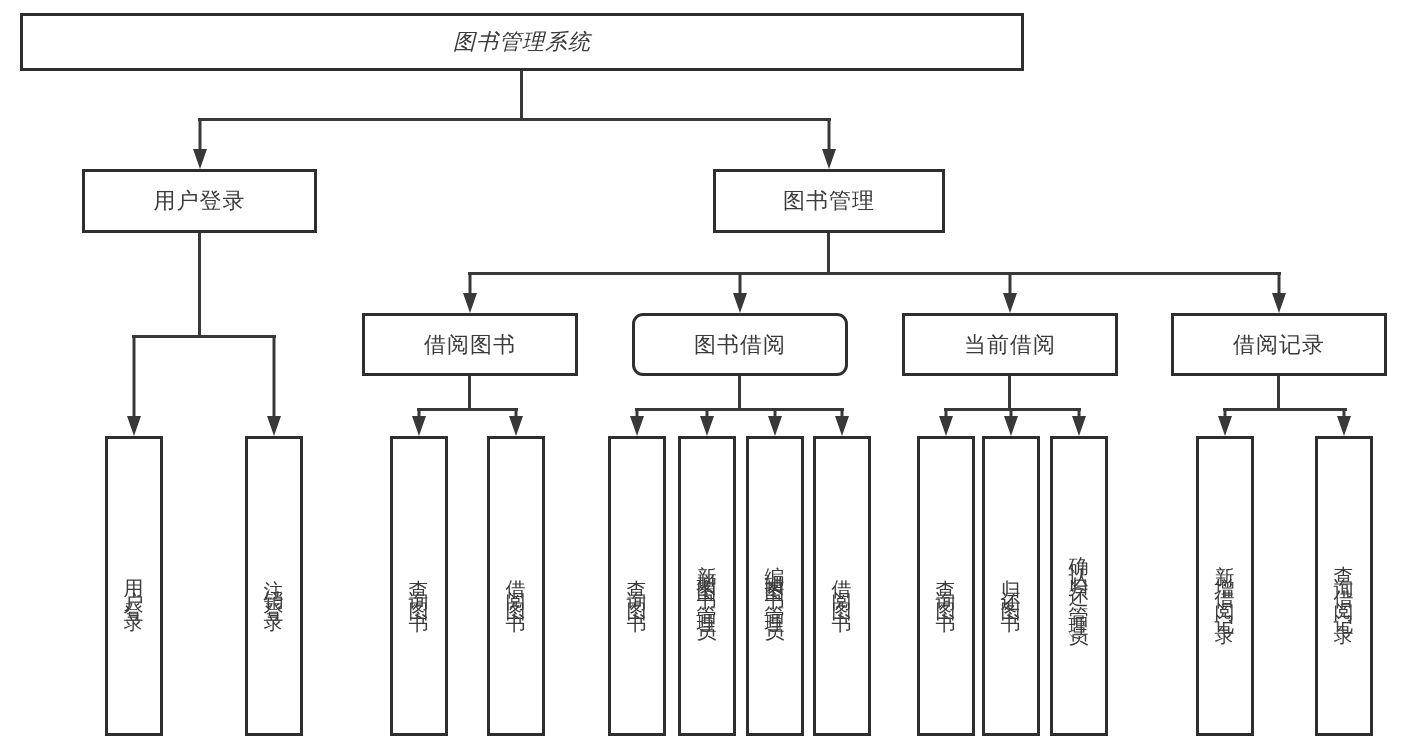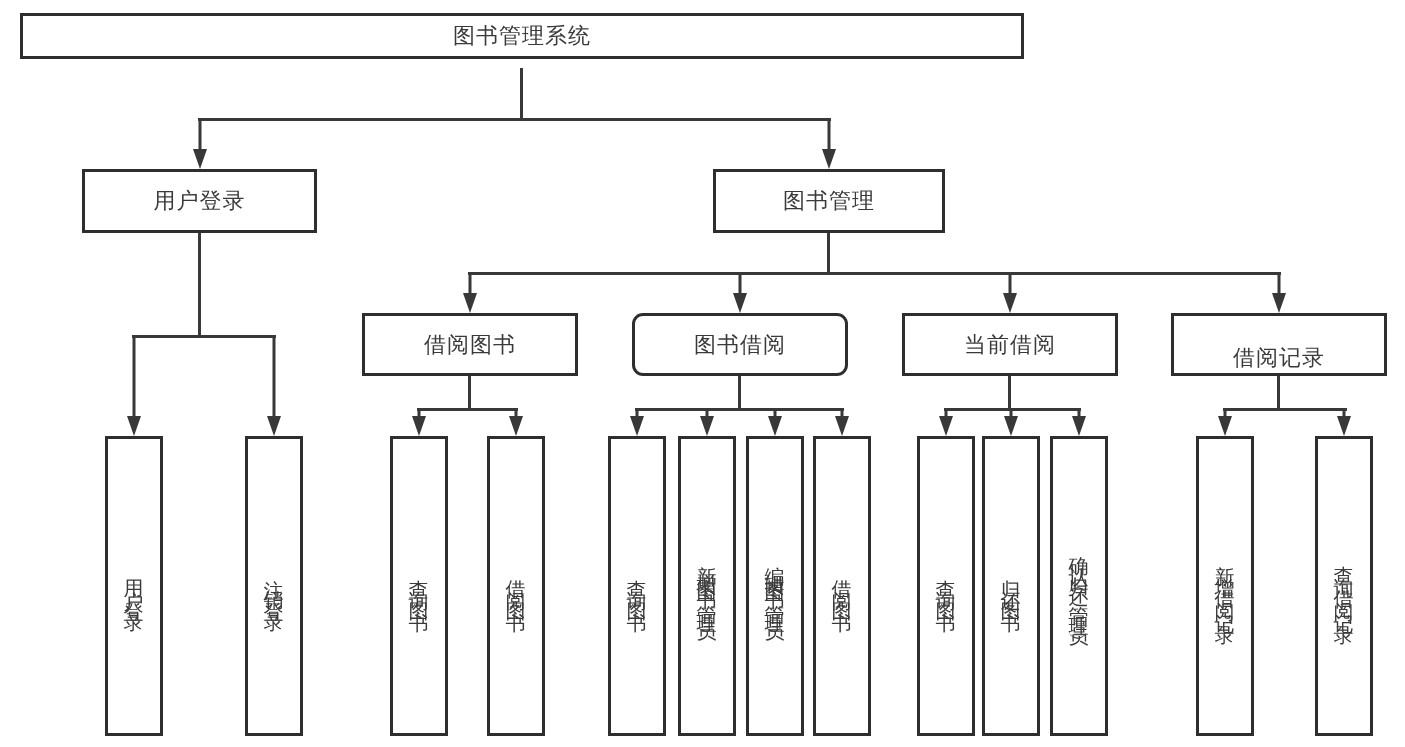--- a/index.html
+++ b/index.html
@@ -112,41 +112,41 @@
   <div class="hline" style="left:944px;top:408px;width:137px;"></div>
   <div class="arrow" style="left:938.5px;top:408px;height:28px;"></div>
   <div class="arrow" style="left:1003.5px;top:408px;height:28px;"></div>
   <div class="arrow" style="left:1071.5px;top:408px;height:28px;"></div>
 
   <div class="vline" style="left:1277px;top:376px;height:35px;"></div>
   <div class="hline" style="left:1223px;top:408px;width:124px;"></div>
   <div class="arrow" style="left:1217.5px;top:408px;height:28px;"></div>
   <div class="arrow" style="left:1336.5px;top:408px;height:28px;"></div>
 
-  <div class="hbox" style="left:20px;top:13px;width:1004px;height:46px;">
+  <div class="hbox" style="left:20px;top:13px;width:1004px;height:58px;font-style:italic;">
     <span>图书管理系统</span>
   </div>
 
   <div class="hbox" style="left:82px;top:169px;width:235px;height:64px;">
     <span>用户登录</span>
   </div>
   <div class="hbox" style="left:713px;top:169px;width:232px;height:64px;">
     <span>图书管理</span>
   </div>
 
   <div class="hbox" style="left:362px;top:313px;width:216px;height:63px;">
     <span>借阅图书</span>
   </div>
   <div class="hbox" style="left:632px;top:313px;width:216px;height:63px;border-radius:11px;">
     <span>图书借阅</span>
   </div>
   <div class="hbox" style="left:902px;top:313px;width:216px;height:63px;">
     <span>当前借阅</span>
   </div>
-  <div class="hbox" style="left:1171px;top:313px;width:216px;height:63px;align-items:flex-end;">
+  <div class="hbox" style="left:1171px;top:313px;width:216px;height:63px;">
     <span>借阅记录</span>
   </div>
 
   <div class="vbox" style="left:105px;">
     <div class="vt ls4">用户登录</div>
   </div>
   <div class="vbox" style="left:245px;">
     <div class="vt ls4">注销登录</div>
   </div>
 

